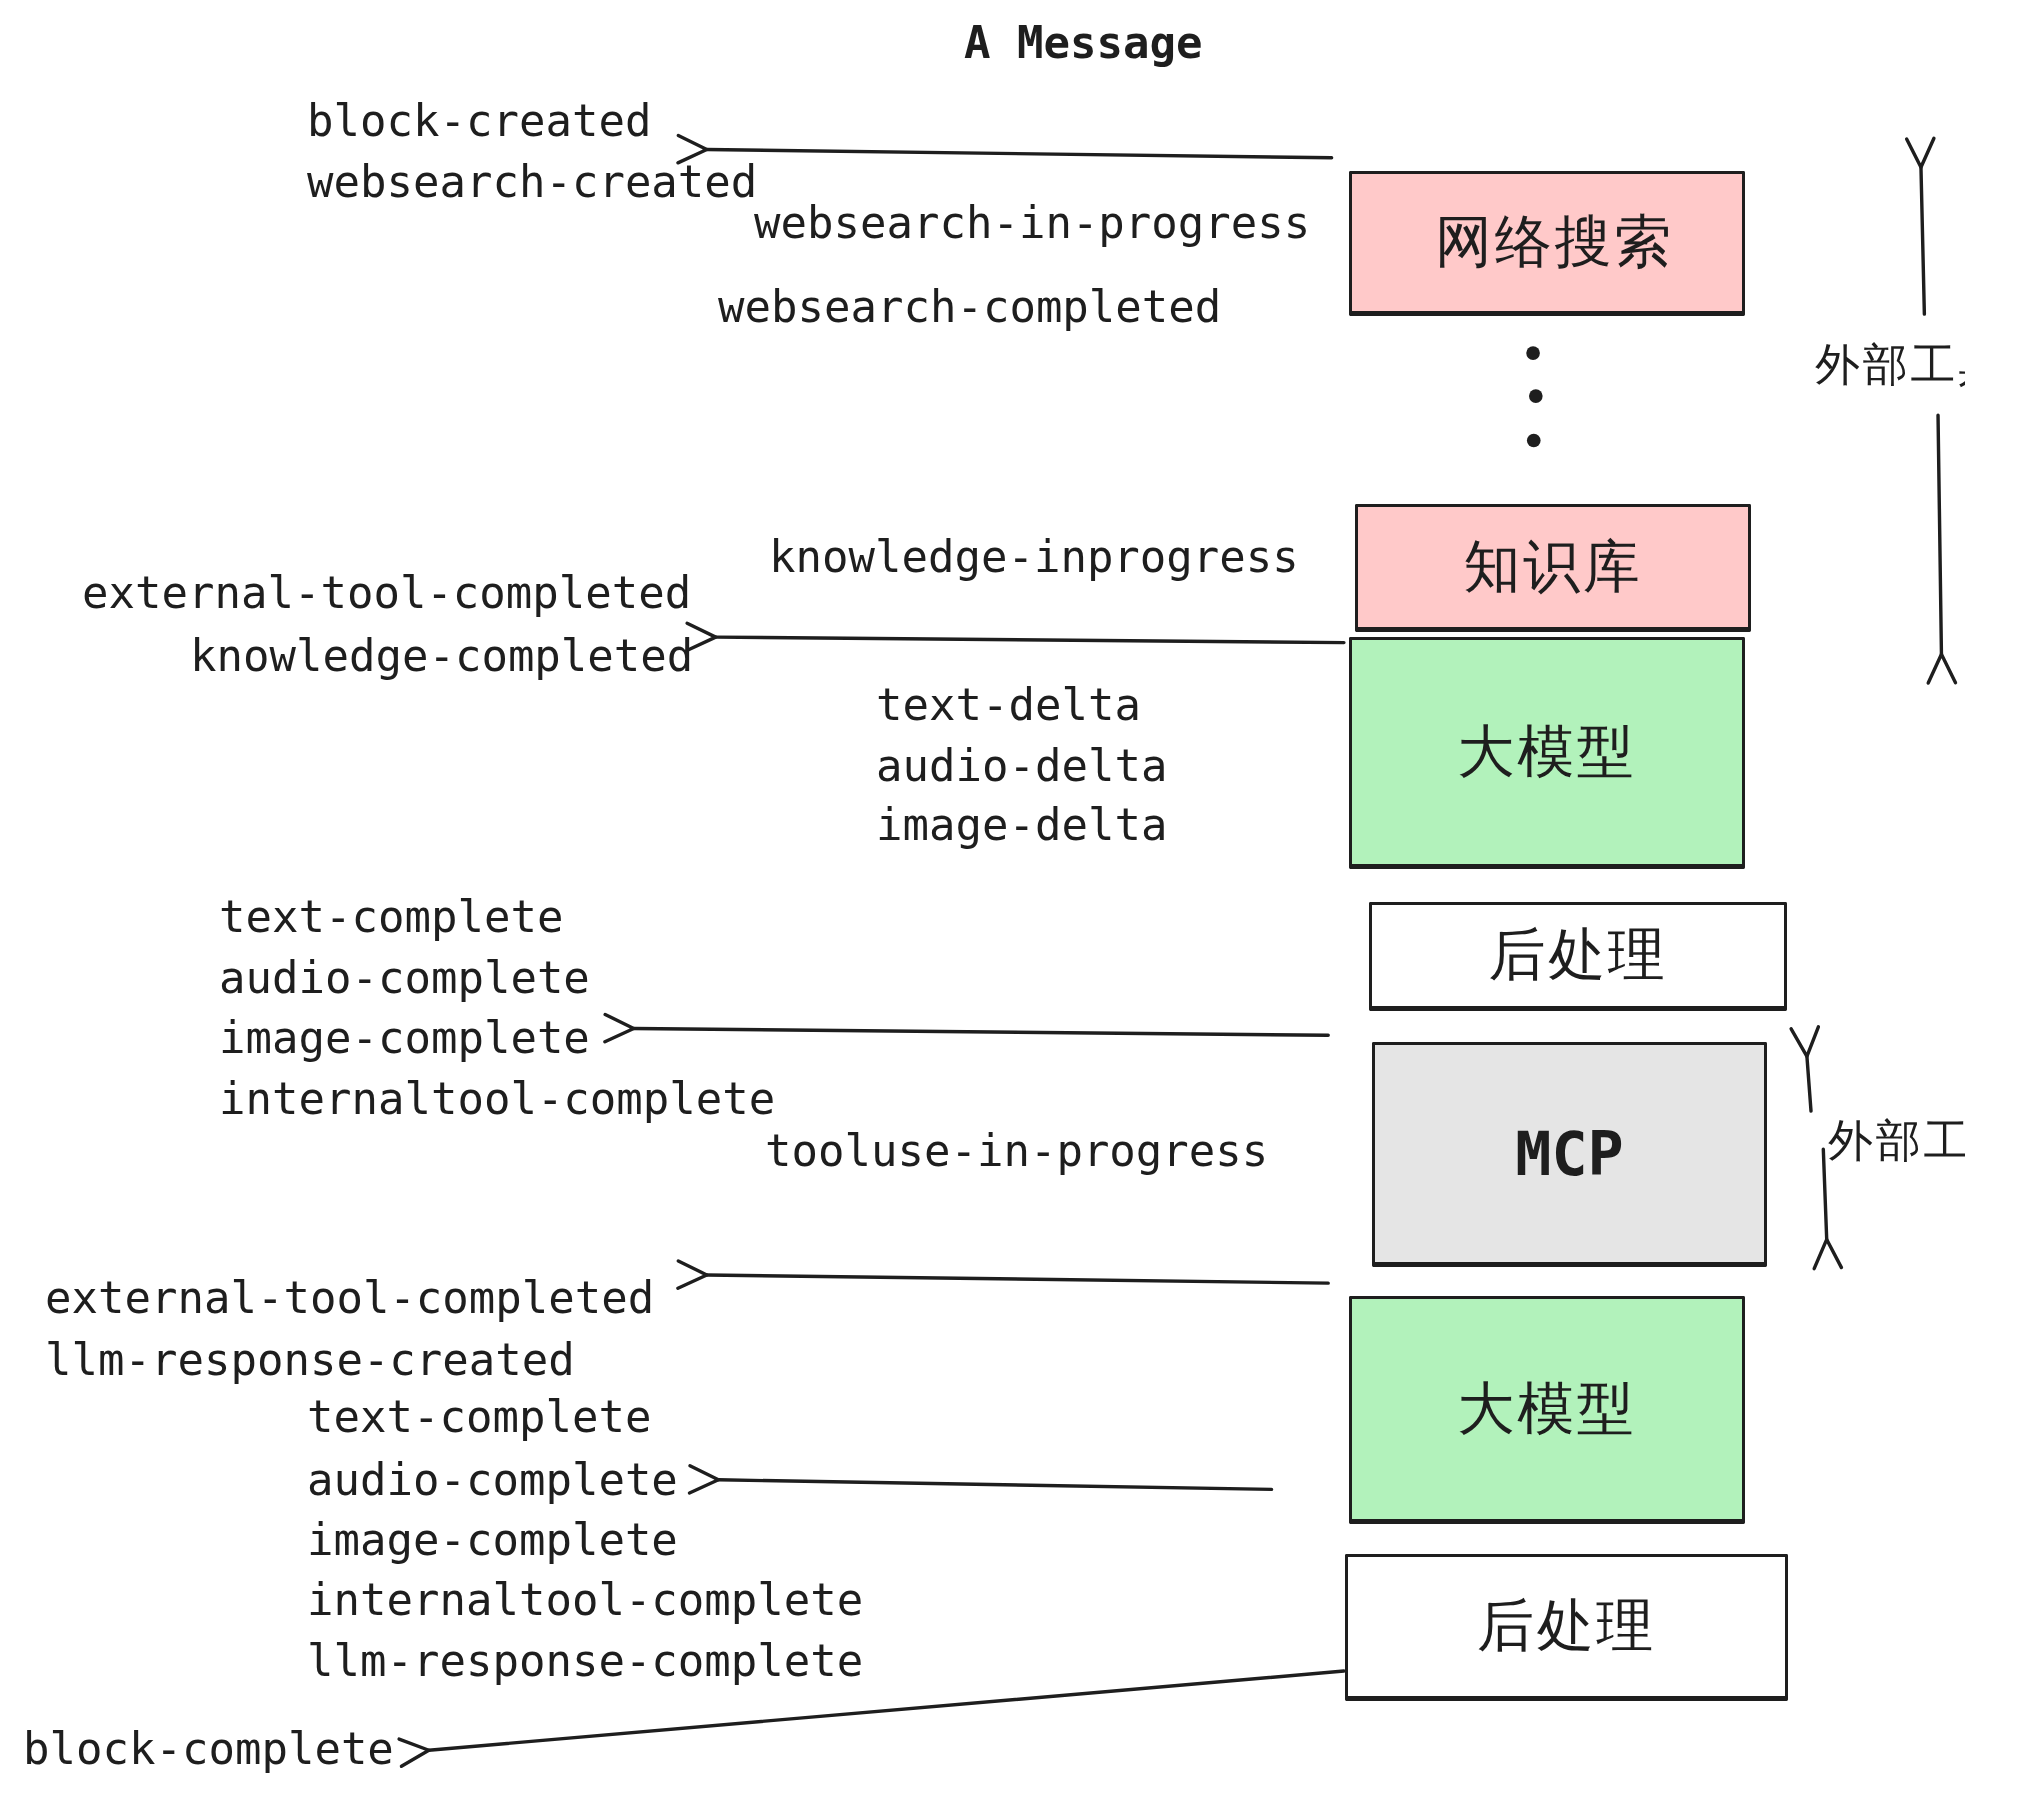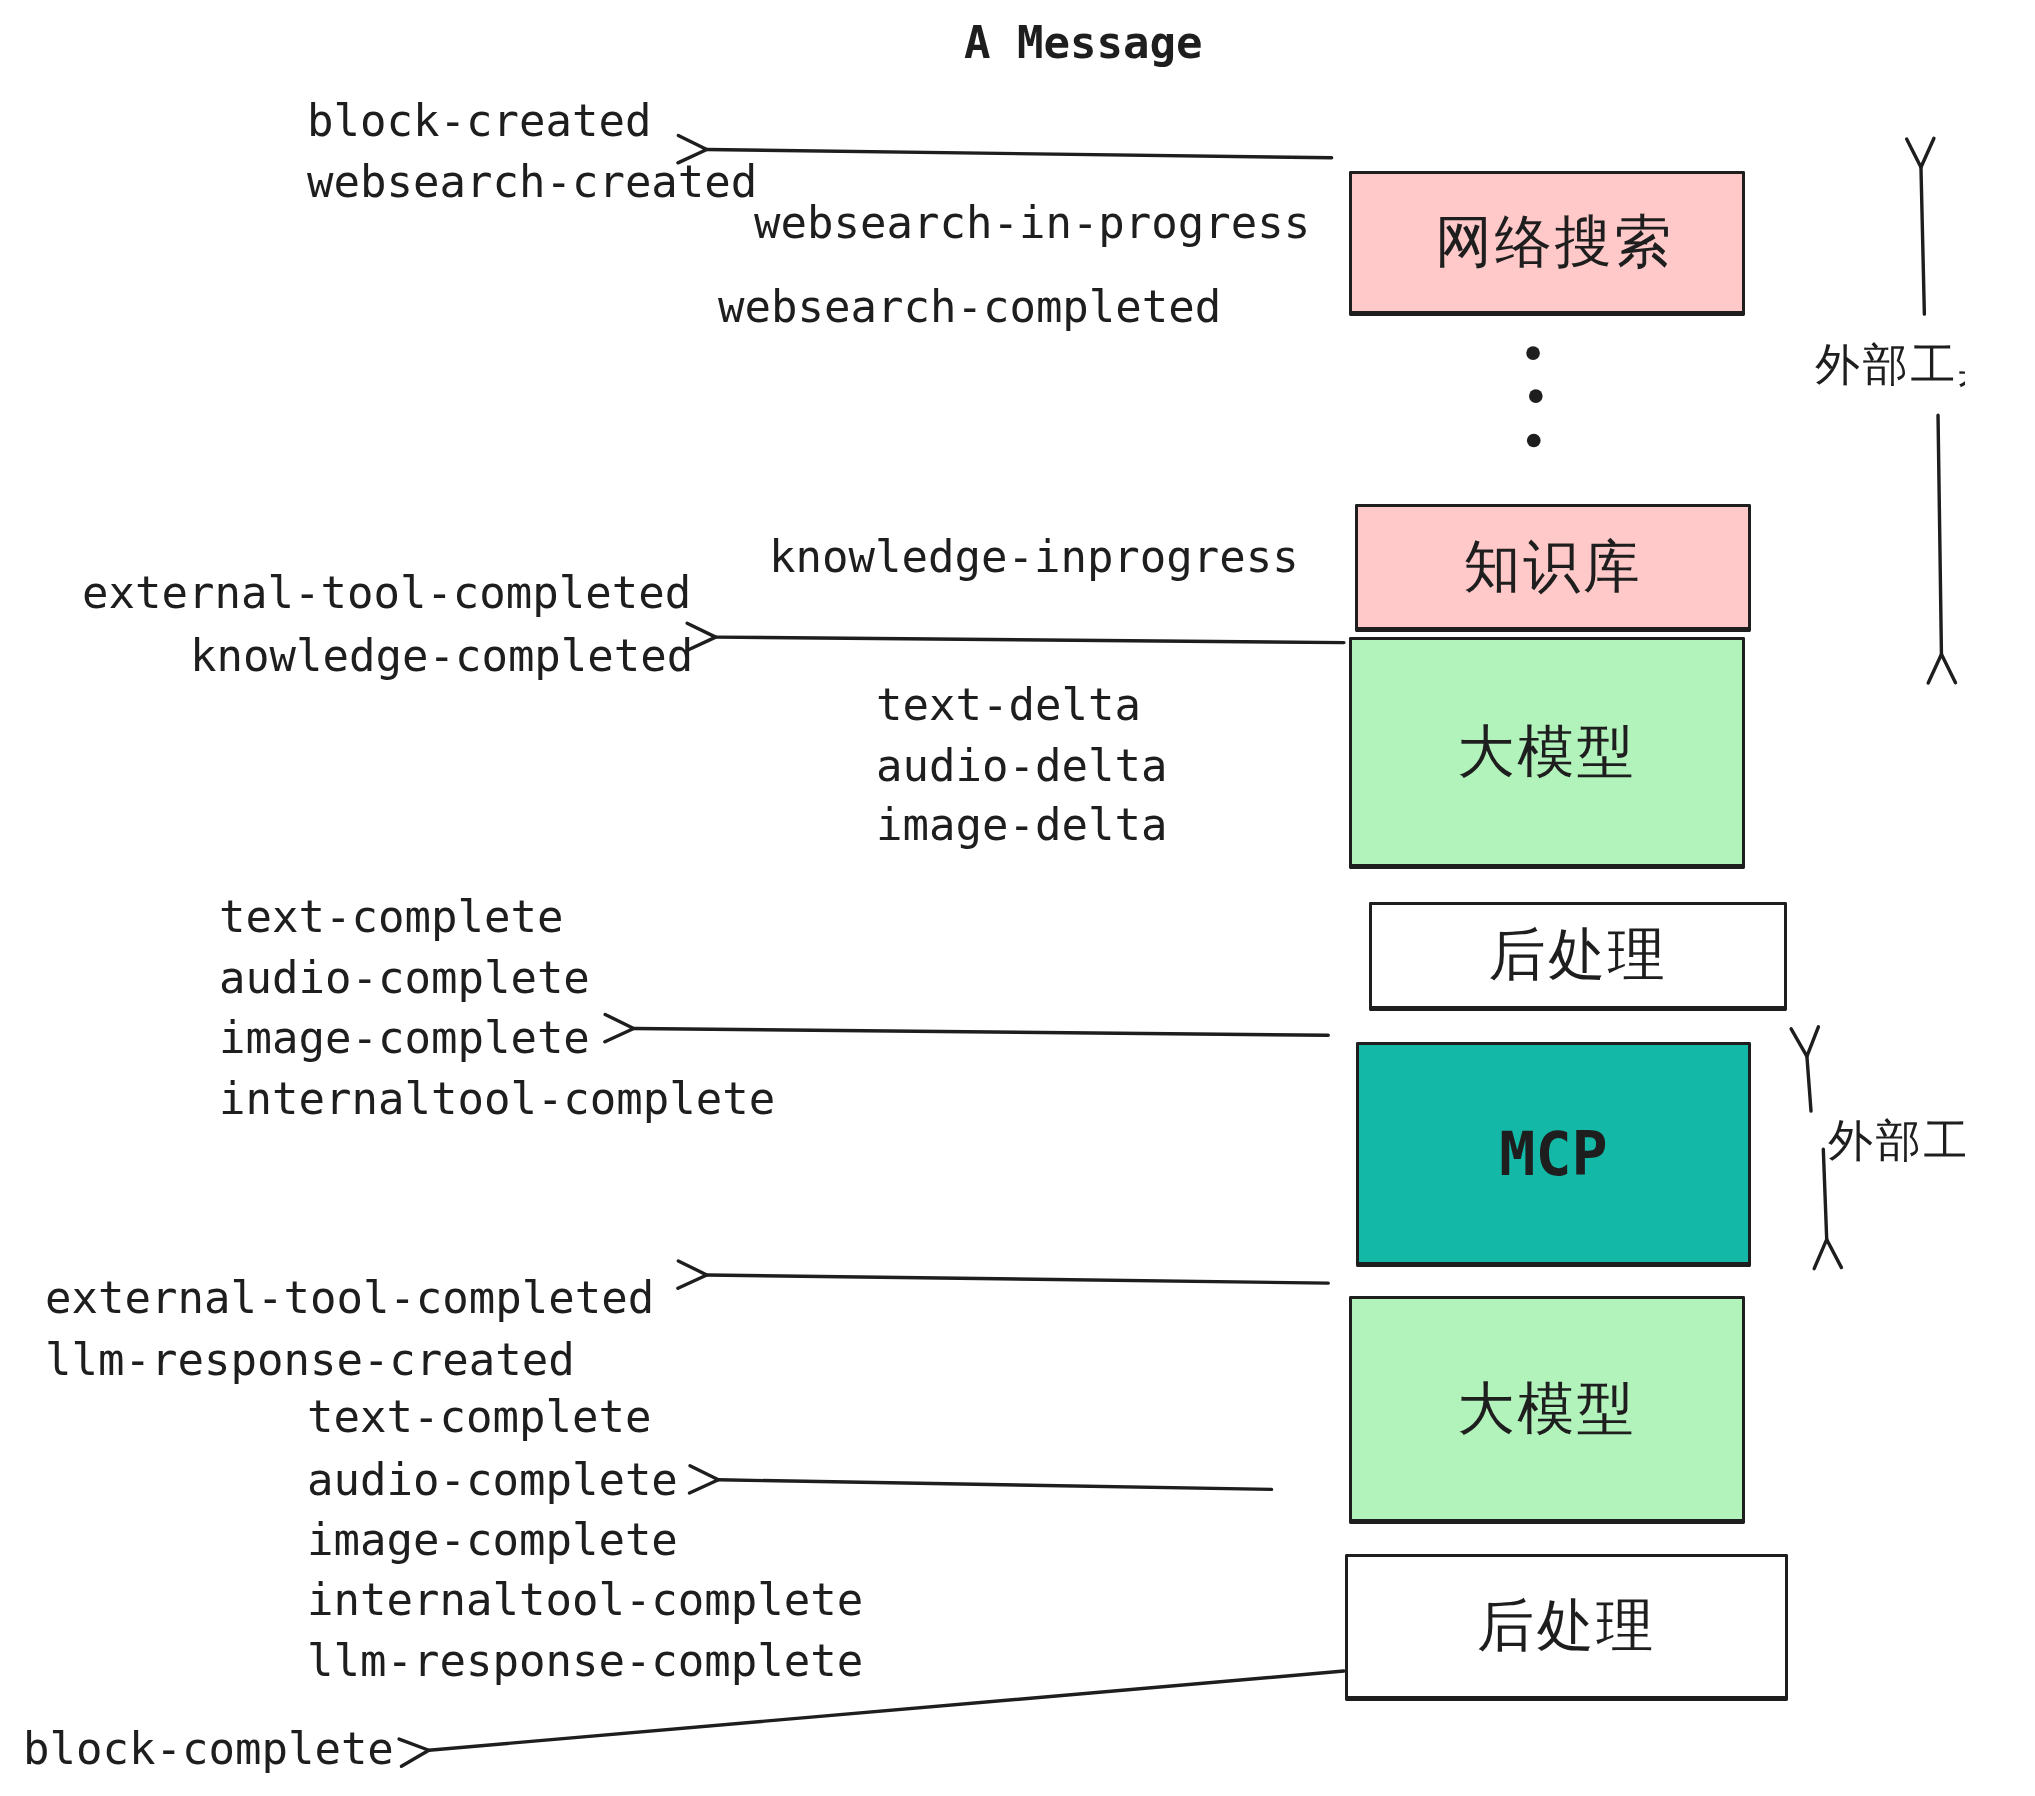--- a/index.html
+++ b/index.html
@@ -85,21 +85,21 @@
   </div>
   <div class="box" id="box-knowledge" style="background: rgb(255, 201, 201);">
     <span>知识库</span>
   </div>
   <div class="box" id="box-llm-1" style="background: rgb(178, 242, 187);">
     <span>大模型</span>
   </div>
   <div class="box" id="box-post-1" style="background: rgb(255, 255, 255);">
     <span>后处理</span>
   </div>
-  <div class="box mono" id="box-mcp" style="background: #14b8a6;">
+  <div class="box mono" id="box-mcp" style="background: #e5e5e5; margin-left: 16px;">
     <span>MCP</span>
   </div>
   <div class="box" id="box-llm-2" style="background: rgb(178, 242, 187);">
     <span>大模型</span>
   </div>
   <div class="box" id="box-post-2" style="background: rgb(255, 255, 255);">
     <span>后处理</span>
   </div>
 
   <div class="side-label" style="left:1815px;top:335px;">外部工具</div>
@@ -112,20 +112,21 @@
   <div class="ev" style="left:769px;top:535px;">knowledge-inprogress</div>
   <div class="ev" style="left:82px;top:571px;">external-tool-completed</div>
   <div class="ev" style="left:190px;top:634px;">knowledge-completed</div>
   <div class="ev" style="left:876px;top:683px;">text-delta</div>
   <div class="ev" style="left:876px;top:744px;">audio-delta</div>
   <div class="ev" style="left:876px;top:803px;">image-delta</div>
   <div class="ev" style="left:219px;top:895px;">text-complete</div>
   <div class="ev" style="left:219px;top:956px;">audio-complete</div>
   <div class="ev" style="left:219px;top:1016px;">image-complete</div>
   <div class="ev" style="left:219px;top:1077px;">internaltool-complete</div>
+  <div class="ev" style="left:765px;top:1129px;">tooluse-in-progress</div>
   <div class="ev" style="left:45px;top:1276px;">external-tool-completed</div>
   <div class="ev" style="left:45px;top:1338px;">llm-response-created</div>
   <div class="ev" style="left:307px;top:1395px;">text-complete</div>
   <div class="ev" style="left:307px;top:1458px;">audio-complete</div>
   <div class="ev" style="left:307px;top:1518px;">image-complete</div>
   <div class="ev" style="left:307px;top:1578px;">internaltool-complete</div>
   <div class="ev" style="left:307px;top:1639px;">llm-response-complete</div>
   <div class="ev" style="left:23px;top:1727px;">block-complete</div>
 
 </div>

